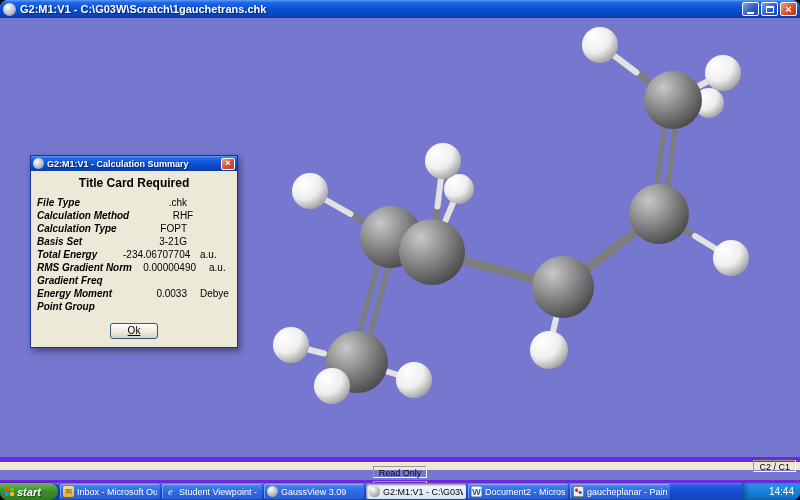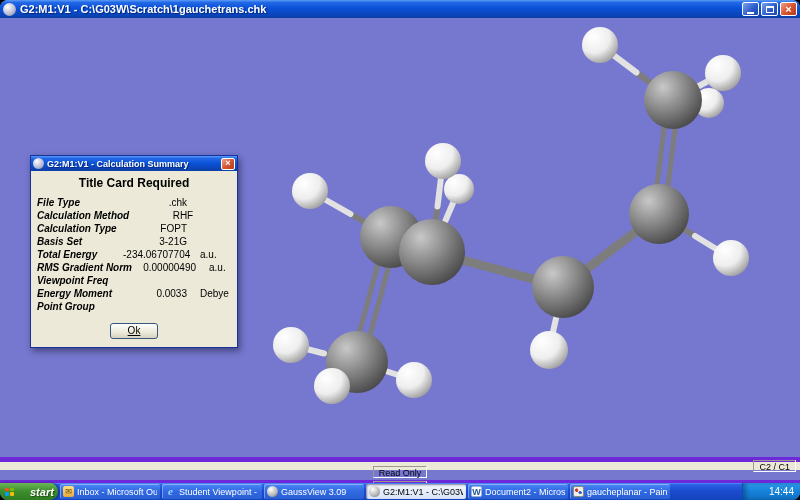--- a/index.html
+++ b/index.html
@@ -50,21 +50,21 @@
   .status-row{position:absolute;left:0;width:800px;height:13px;z-index:2;background:#ece9d8;
     display:flex;justify-content:flex-end;align-items:center;gap:3px;padding:0 4px;border-top:5px solid #6d28d9;}
   .status1{top:457px;}
   .status2{top:480px;flex-direction:column;}
   .status-panel{font-size:9px;color:#000;line-height:10px;height:12px;padding:1px 5px 0 5px;
     border:1px solid;border-color:#9c9a8c #ffffff #ffffff #9c9a8c;white-space:nowrap;}
 
   
   .taskbar{position:absolute;left:0;top:483px;width:800px;height:17px;z-index:4;display:flex;align-items:stretch;
     background:linear-gradient(180deg,#2f68ec 0%,#1b4cd0 45%,#1443be 100%);box-shadow:inset 0 1px 0 #4a83f2;}
-  .start-btn{width:58px;flex:none;display:flex;align-items:center;gap:16px;padding:0 6px 0 5px;
+  .start-btn{width:58px;flex:none;display:flex;align-items:center;gap:3px;padding:0 6px 0 5px;
     background:linear-gradient(180deg,#6cb656 0%,#3d8e2d 48%,#2e7c20 100%);
     border-radius:0 9px 9px 0;color:#fff;font-size:11px;font-weight:bold;font-style:italic;
     text-shadow:1px 1px 1px #1c4e12;box-shadow:1px 0 3px rgba(0,0,0,.4);}
   .win-flag{display:grid;grid-template-columns:4px 4px;grid-gap:1px;flex:none;}
   .win-flag i{display:block;width:4px;height:3.5px;border-radius:1px;}
   .win-flag i:nth-child(1){background:#f65314;}
   .win-flag i:nth-child(2){background:#7cbb00;}
   .win-flag i:nth-child(3){background:#00a1f1;}
   .win-flag i:nth-child(4){background:#ffbb00;}
   .task-items{display:flex;gap:2px;padding:1px 2px;flex:1;align-items:center;overflow:hidden;}
@@ -213,21 +213,21 @@
         <span class="lbl">Total Energy</span>
         <span class="val">-234.06707704</span>
         <span class="unit">a.u.</span>
       </div>
       <div class="dlg-row">
         <span class="lbl">RMS Gradient Norm</span>
         <span class="val">0.00000490</span>
         <span class="unit">a.u.</span>
       </div>
       <div class="dlg-row">
-        <span class="lbl">Viewpoint Freq</span>
+        <span class="lbl">Gradient Freq</span>
         <span class="val"></span>
         <span class="unit"></span>
       </div>
       <div class="dlg-row">
         <span class="lbl">Energy Moment</span>
         <span class="val">0.0033</span>
         <span class="unit">Debye</span>
       </div>
       <div class="dlg-row">
         <span class="lbl">Point Group</span>

